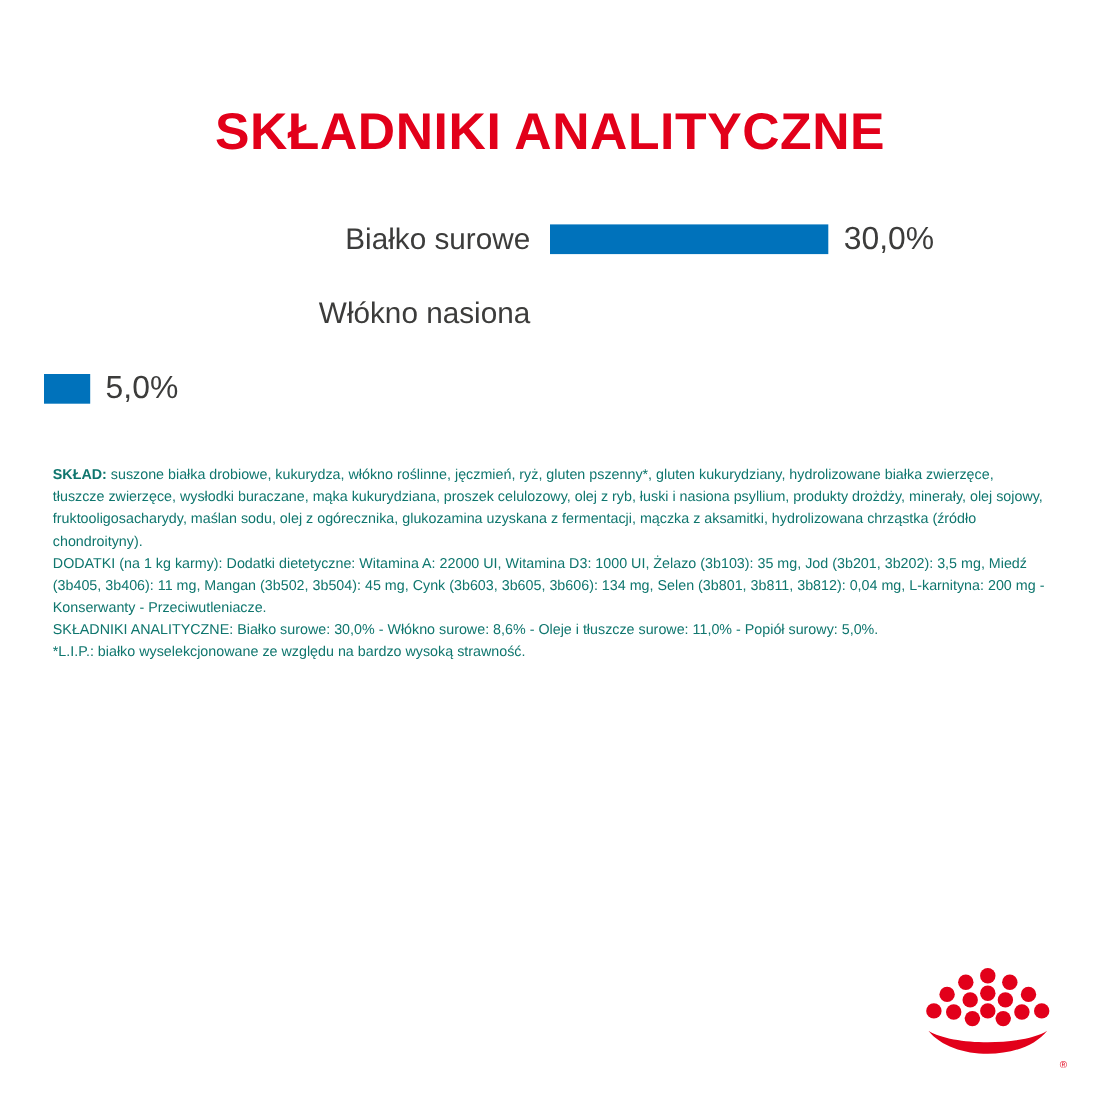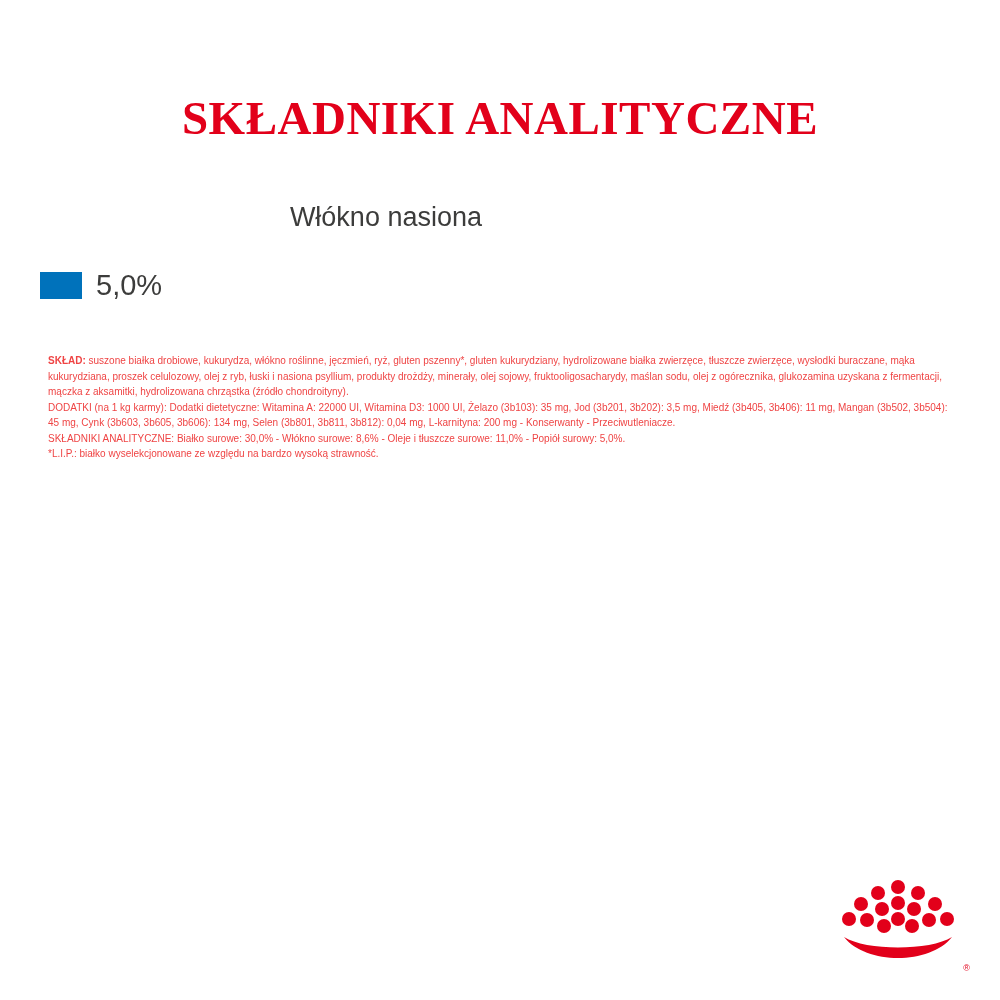--- a/index.html
+++ b/index.html
@@ -25,21 +25,20 @@
 
   
   .title {
     text-align: center;
     color: #e2001a;
     font-size: 47px;
     font-weight: bold;
     letter-spacing: 0.5px;
     padding-top: 62px;
     line-height: 1.1;
-    font-family: Liberation Serif, serif;
   }
 
   
   .chart {
     margin-top: 38px;
     padding: 0 40px;
   }
   .bar-row {
     display: flex;
     align-items: center;
@@ -67,23 +66,23 @@
   .bar-value {
     font-size: 29px;
     color: #3c3c3b;
     margin-left: 14px;
     white-space: nowrap;
   }
 
   
   .composition {
     margin: 34px 48px 0 48px;
-    font-size: 10px;
+    font-size: 13px;
     line-height: 1.55;
-    color: #ef4444;
+    color: #0f766e;
   }
   .composition p {
     margin: 0;
   }
   .composition .lead {
     font-weight: bold;
   }
 
   
   .logo {
@@ -106,20 +105,27 @@
 </style>
 </head>
 <body>
 
 <div class="page">
 
   <h1 class="title">SKŁADNIKI ANALITYCZNE</h1>
 
   <div class="chart">
 
+    <div class="bar-row">
+      <div class="bar-label">Białko surowe</div>
+      <div class="bar-area">
+        <span class="bar" style="width:253px"></span>
+        <span class="bar-value">30,0%</span>
+      </div>
+    </div>
 
     <div class="bar-row">
       <div class="bar-label">Włókno nasiona</div>
     </div>
 
 
     <div class="bar-row">
       <div class="bar-area">
         <span class="bar" style="width:42px"></span>
         <span class="bar-value">5,0%</span>

